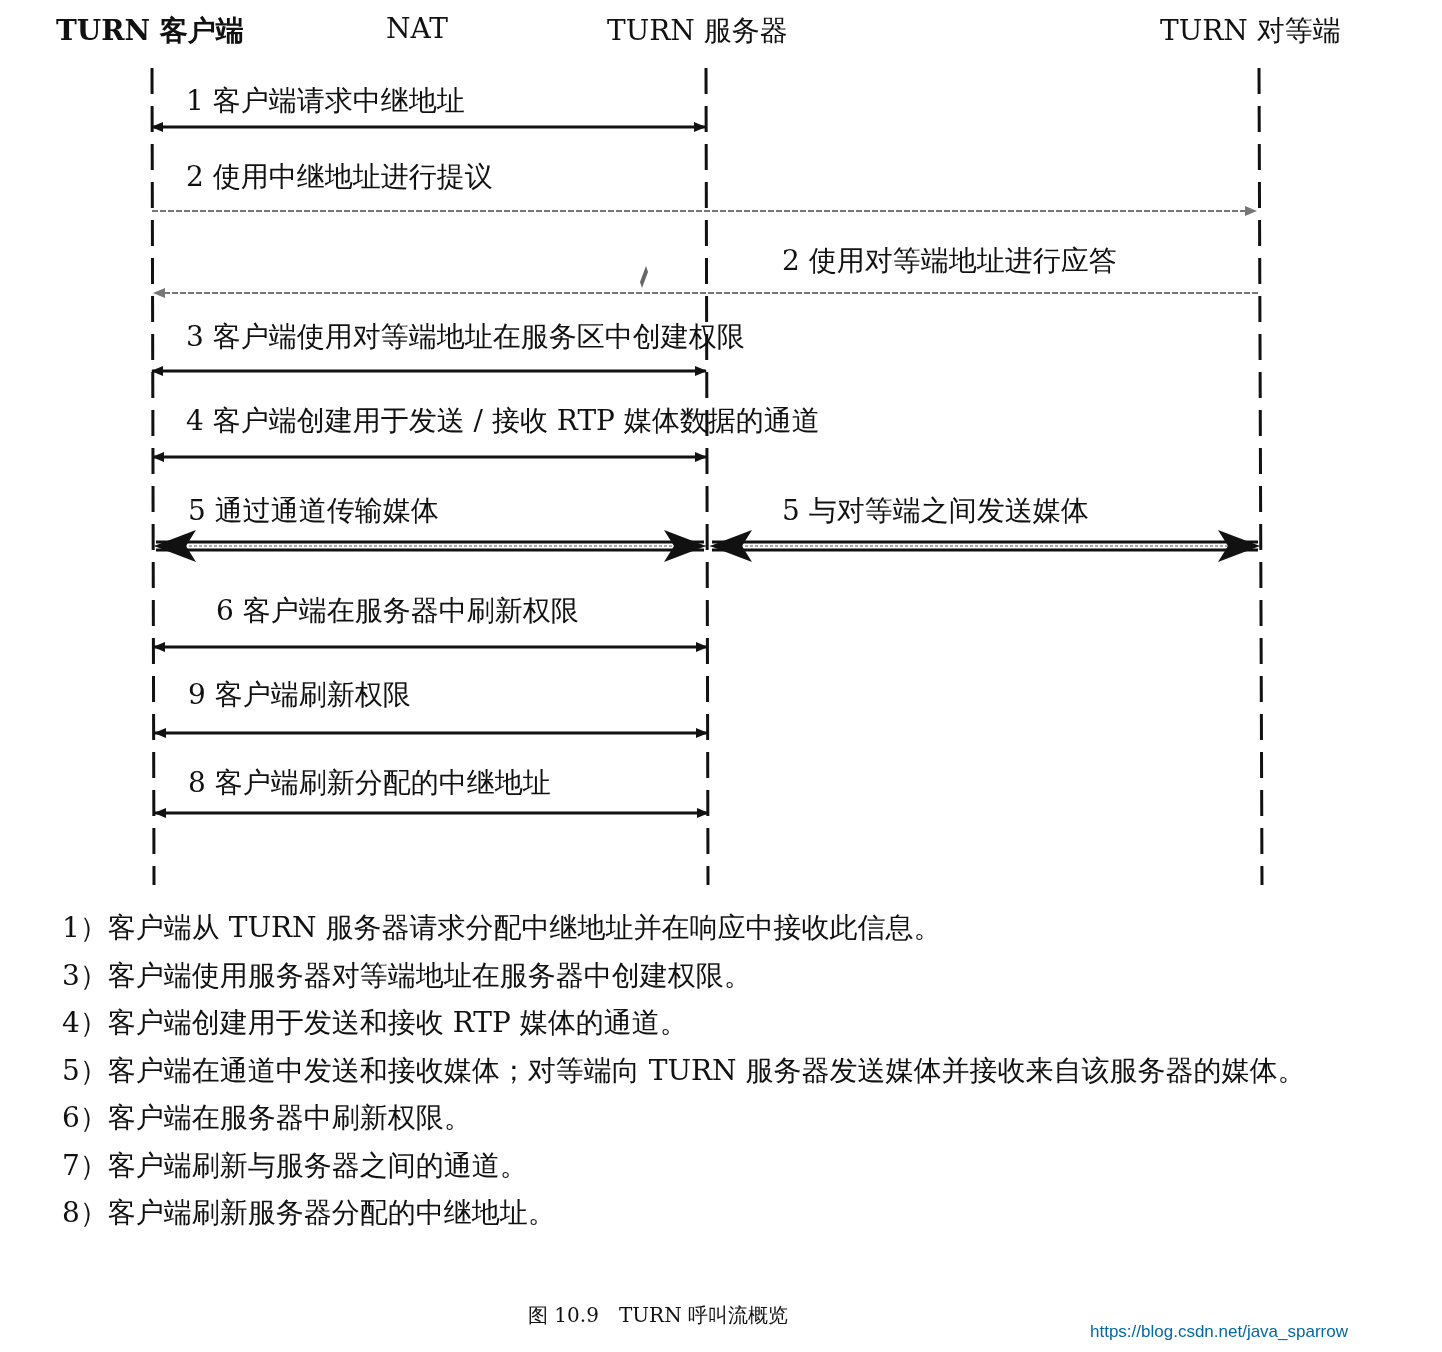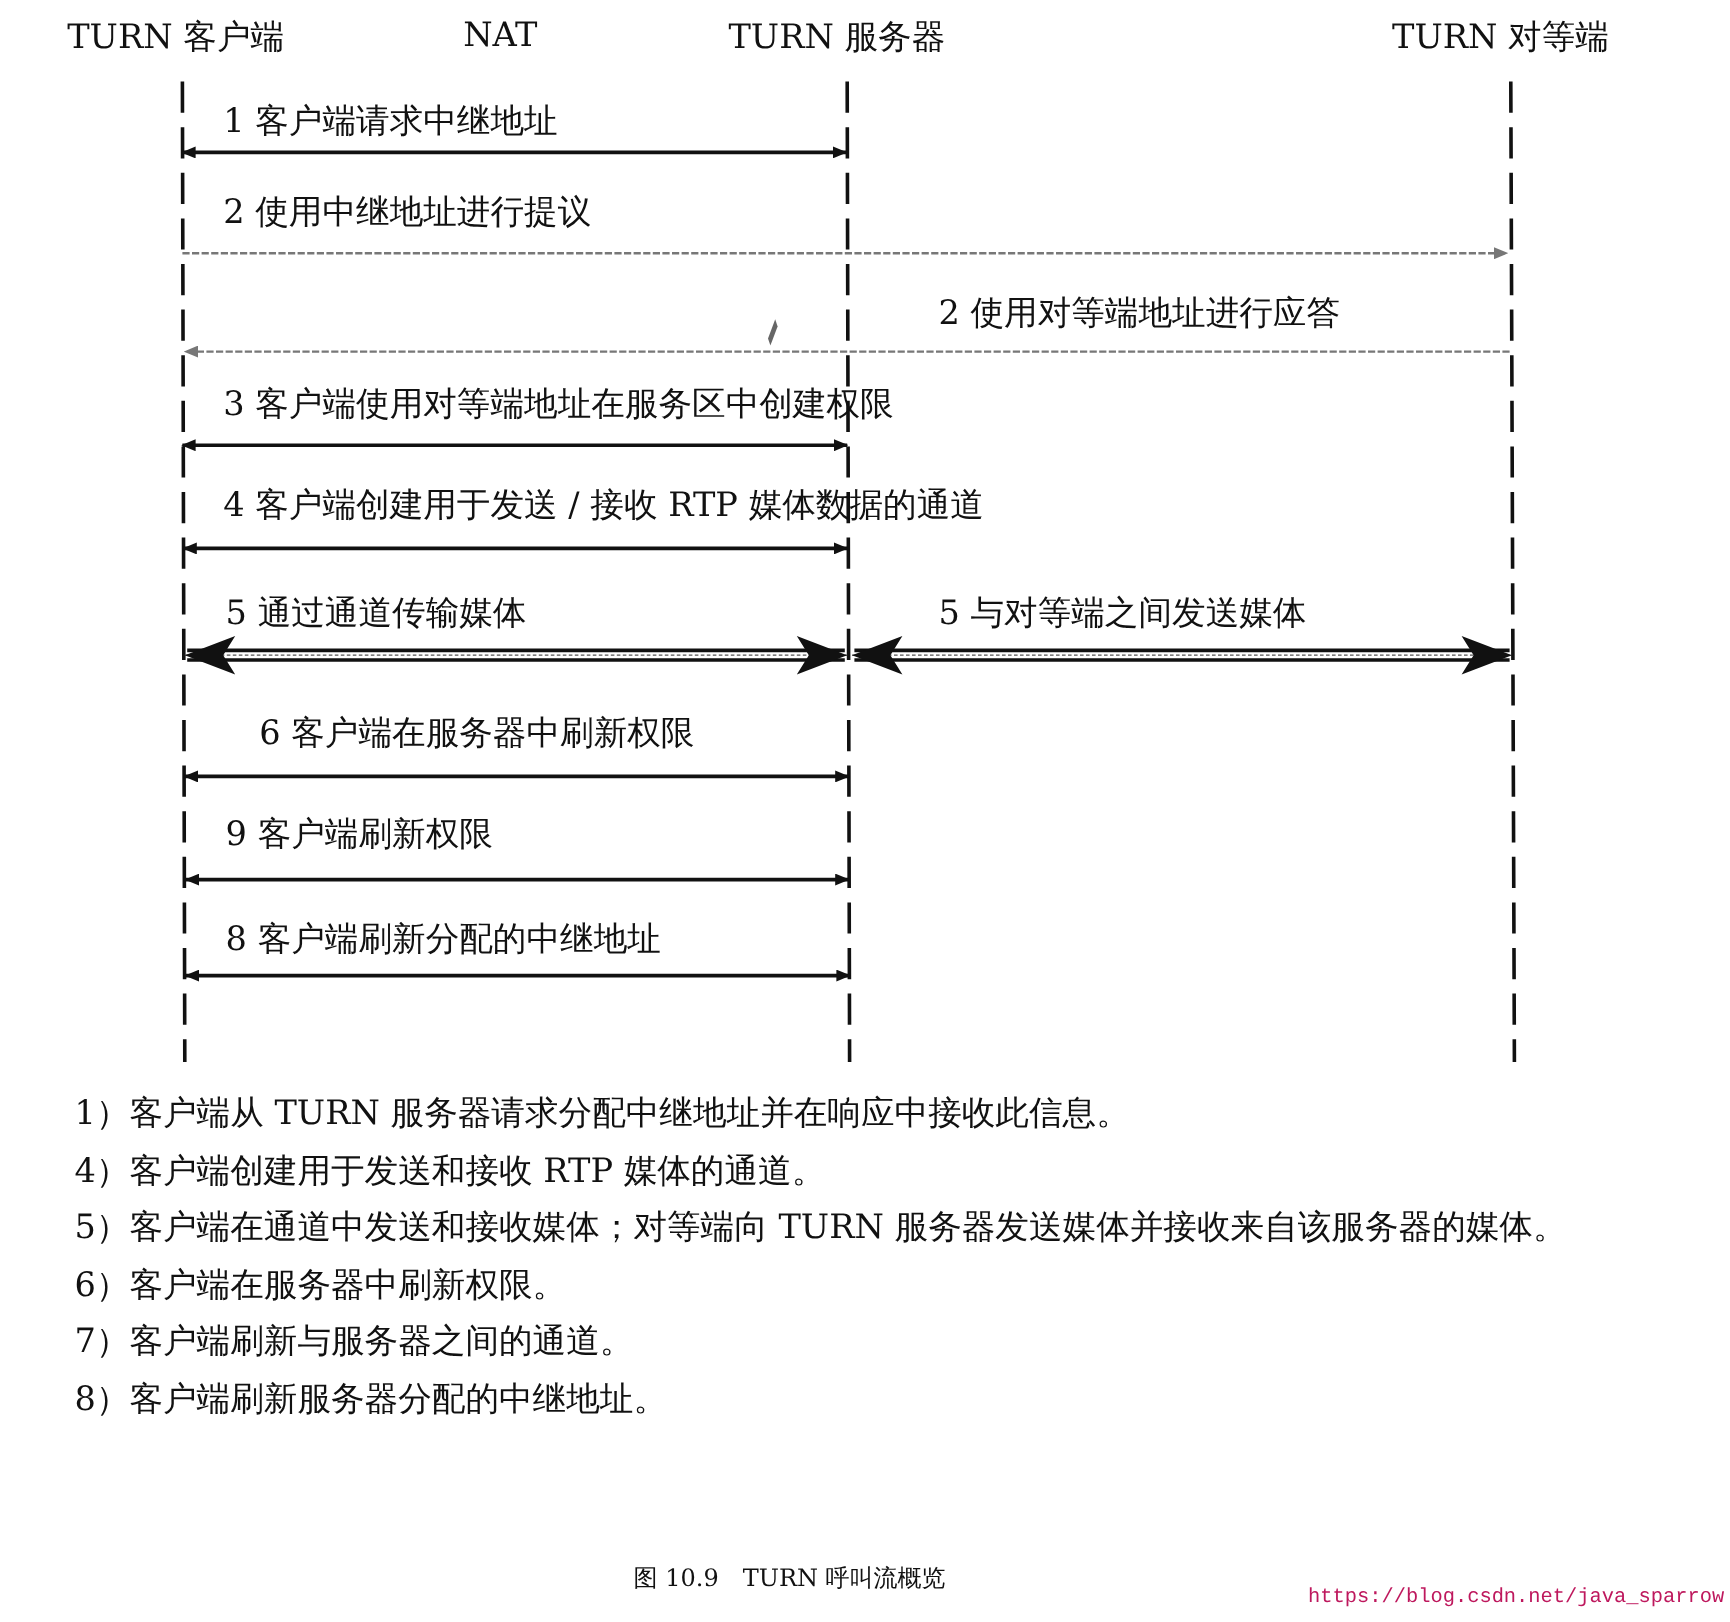--- a/index.html
+++ b/index.html
@@ -4,27 +4,27 @@
 <style>
   html, body { margin: 0; padding: 0; background: #fff; }
   body { width: 1442px; height: 1352px; position: relative; overflow: hidden;
          font-family: "DejaVu Serif", "Liberation Serif", serif; color: #111; }
   .hdr { position: absolute; top: 12px; font-size: 28px; white-space: nowrap; }
   .lbl { position: absolute; font-size: 28px; white-space: nowrap; }
   svg.diagram { position: absolute; left: 0; top: 0; }
   .notes { position: absolute; left: 62px; top: 904px; font-size: 28px; line-height: 47.5px; }
   .note { white-space: nowrap; }
   .caption { position: absolute; left: 528px; top: 1302px; font-size: 20px; white-space: nowrap; }
-  .wm { position: absolute; left: 1090px; top: 1322px; font-size: 17px; color: #be185d;
-        font-family: Liberation Mono, monospace; white-space: nowrap; }
+  .wm { position: absolute; left: 1090px; top: 1322px; font-size: 17px; color: #0369a1;
+        font-family: Liberation Sans, sans-serif; white-space: nowrap; }
 </style>
 </head>
 <body>
 
-<div class="hdr" style="left:56px;">TURN 客户端</div>
+<div class="hdr" style="left:56px;font-weight:bold;">TURN 客户端</div>
 <div class="hdr" style="left:386px;">NAT</div>
 <div class="hdr" style="left:607px;">TURN 服务器</div>
 <div class="hdr" style="left:1160px;">TURN 对等端</div>
 
 <svg class="diagram" width="1442" height="900" viewBox="0 0 1442 900">
   <defs>
     <marker id="ah" markerWidth="12" markerHeight="10" refX="11" refY="5" orient="auto" markerUnits="userSpaceOnUse">
       <path d="M0,0 L12,5 L0,10 Z" fill="#111"></path>
     </marker>
     <marker id="ahs" markerWidth="12" markerHeight="10" refX="1" refY="5" orient="auto" markerUnits="userSpaceOnUse">
@@ -91,20 +91,21 @@
 <div class="lbl" style="left:186px; top:318px;">3 客户端使用对等端地址在服务区中创建权限</div>
 <div class="lbl" style="left:186px; top:402px;">4 客户端创建用于发送 / 接收 RTP 媒体数据的通道</div>
 <div class="lbl" style="left:188px; top:492px;">5 通过通道传输媒体</div>
 <div class="lbl" style="left:782px; top:492px;">5 与对等端之间发送媒体</div>
 <div class="lbl" style="left:188px; top:592px;margin-left:28px;">6 客户端在服务器中刷新权限</div>
 <div class="lbl" style="left:188px; top:676px;">9 客户端刷新权限</div>
 <div class="lbl" style="left:188px; top:764px;">8 客户端刷新分配的中继地址</div>
 
 <div class="notes">
   <div class="note">1）客户端从 TURN 服务器请求分配中继地址并在响应中接收此信息。</div>
+  <div class="note">3）客户端使用服务器对等端地址在服务器中创建权限。</div>
   <div class="note">4）客户端创建用于发送和接收 RTP 媒体的通道。</div>
   <div class="note">5）客户端在通道中发送和接收媒体；对等端向 TURN 服务器发送媒体并接收来自该服务器的媒体。</div>
   <div class="note">6）客户端在服务器中刷新权限。</div>
   <div class="note">7）客户端刷新与服务器之间的通道。</div>
   <div class="note">8）客户端刷新服务器分配的中继地址。</div>
 </div>
 
 <div class="caption">图 10.9　TURN 呼叫流概览</div>
 <div class="wm">https://blog.csdn.net/java_sparrow</div>
 

